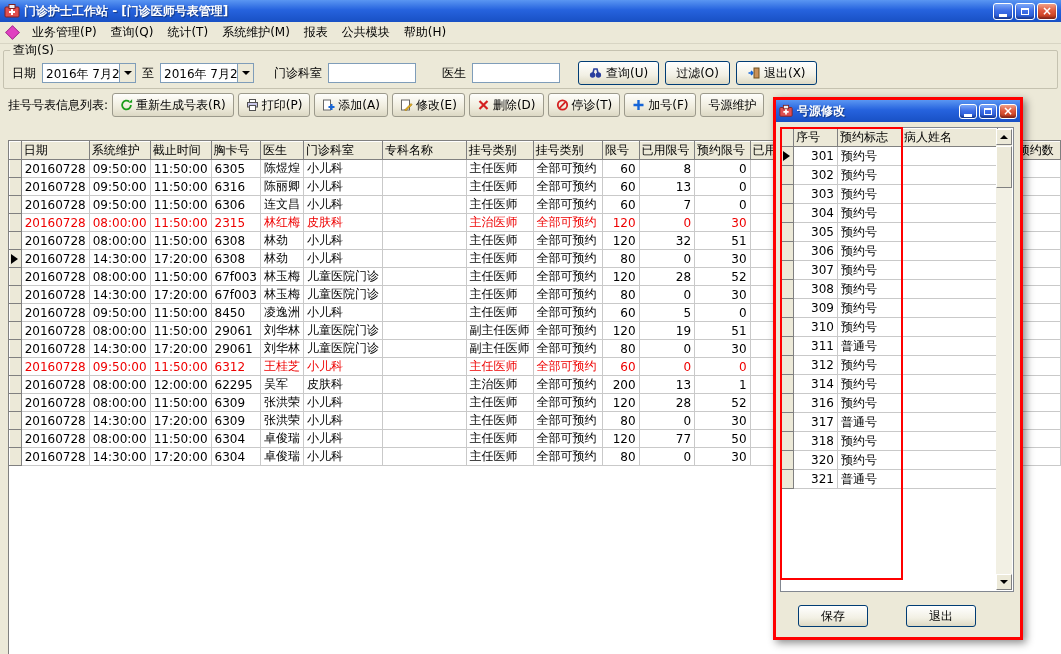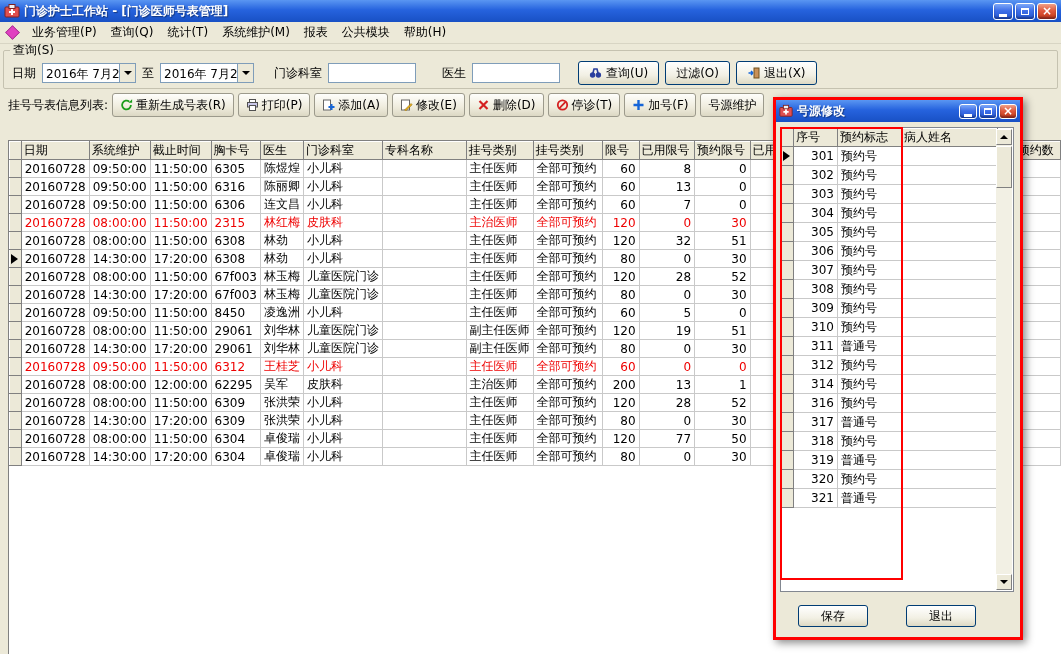--- a/index.html
+++ b/index.html
@@ -696,26 +696,20 @@
               <td></td>
             </tr>
             <tr>
               <td class="gutter"></td>
               <td class="num">318</td>
               <td>预约号</td>
               <td></td>
             </tr>
             <tr>
               <td class="gutter"></td>
-              <td class="num">319</td>
-              <td>普通号</td>
-              <td></td>
-            </tr>
-            <tr>
-              <td class="gutter"></td>
               <td class="num">320</td>
               <td>预约号</td>
               <td></td>
             </tr>
             <tr>
               <td class="gutter"></td>
               <td class="num">321</td>
               <td>普通号</td>
               <td></td>
             </tr>

